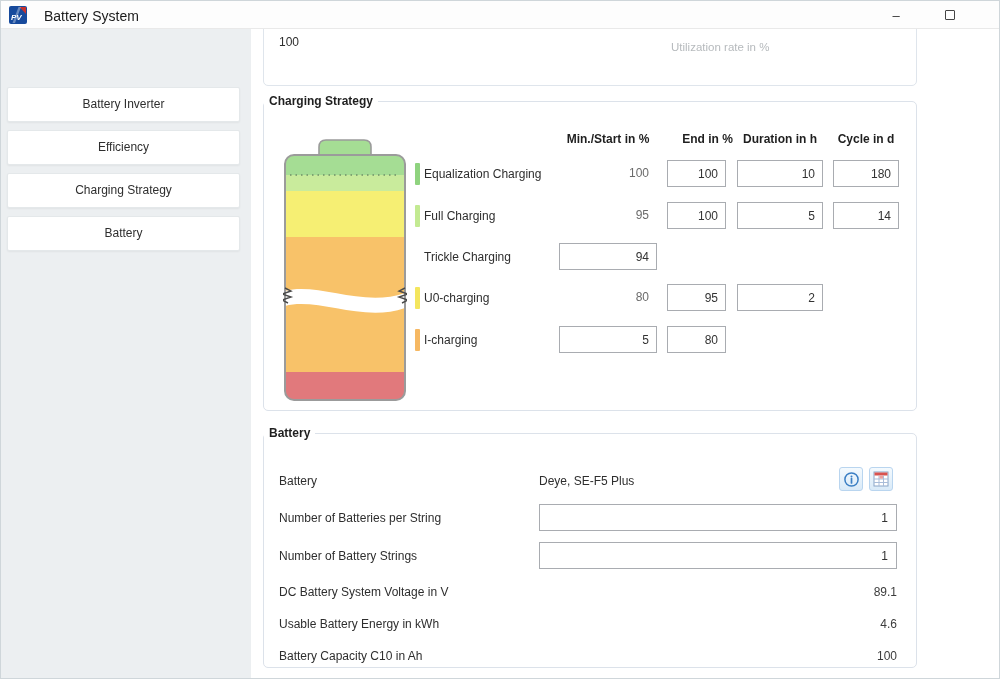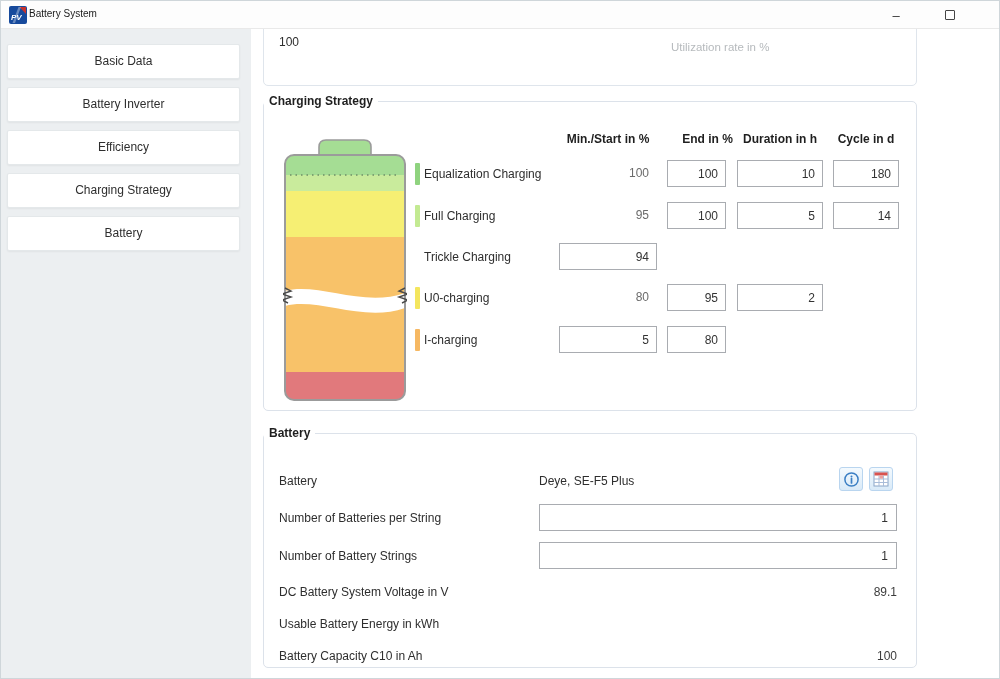--- a/index.html
+++ b/index.html
@@ -8,21 +8,21 @@
     position:relative; width:1000px; height:679px; overflow:hidden;
     background:#f97316; border:1px solid #cfd6da;
   }
   
   .titlebar {
     position:absolute; left:0; top:0; width:1000px; height:28px;
     background:#fdfdfd; border-bottom:1px solid #e9e9e9;
   }
   .app-icon { position:absolute; left:8px; top:5px; width:18px; height:18px; }
   .window-title {
-    position:absolute; left:28px; top:7px; font-size:10px; color:#1b1b1b;
+    position:absolute; left:43px; top:7px; font-size:14px; color:#1b1b1b;
   }
   .win-btn {
     position:absolute; top:0; width:46px; height:28px; background:transparent;
     border:none; display:flex; align-items:center; justify-content:center;
     font-size:13px; color:#333; cursor:default;
   }
   .btn-min { left:872px; }
   .btn-max { left:926px; }
   .btn-close { left:980px; }
   .max-glyph { width:10px; height:10px; border:1.2px solid #444; border-radius:1px; }
@@ -120,21 +120,20 @@
       </button>
     <button class="win-btn btn-max">
         <span class="max-glyph"></span>
       </button>
     <button class="win-btn btn-close">
         <span>✕</span>
       </button>
   </div>
 
   <div class="sidebar">
-    <div class="side-btn" style="top:15px">Basic Data</div>
     <div class="side-btn" style="top:101px">Efficiency</div>
     <div class="side-btn" style="top:58px">Battery Inverter</div>
     <div class="side-btn" style="top:144px">Charging Strategy</div>
     <div class="side-btn" style="top:187px">Battery</div>
   </div>
 
   <div class="main">
 
     <div class="top-card">
       <div class="top-val" style="left:15px; top:37px;">100</div>
@@ -226,19 +225,20 @@
       <div class="bat-label" style="top:71px;">Number of Batteries per String</div>
       <input class="bat-input" style="top: 64px;" readonly="" value="1">
 
       <div class="bat-label" style="top:109px;">Number of Battery Strings</div>
       <input class="bat-input" style="top: 102px;" readonly="" value="1">
 
       <div class="bat-label" style="top:145px;">DC Battery System Voltage in V</div>
       <div class="bat-static" style="top:145px;">89.1</div>
 
       <div class="bat-label" style="top:177px;">Usable Battery Energy in kWh</div>
+      <div class="bat-static" style="top:177px;">4.6</div>
 
       <div class="bat-label" style="top:209px;">Battery Capacity C10 in Ah</div>
       <div class="bat-static" style="top:209px;">100</div>
     </fieldset>
 
   </div>
 </div>
 
 </body></html>

